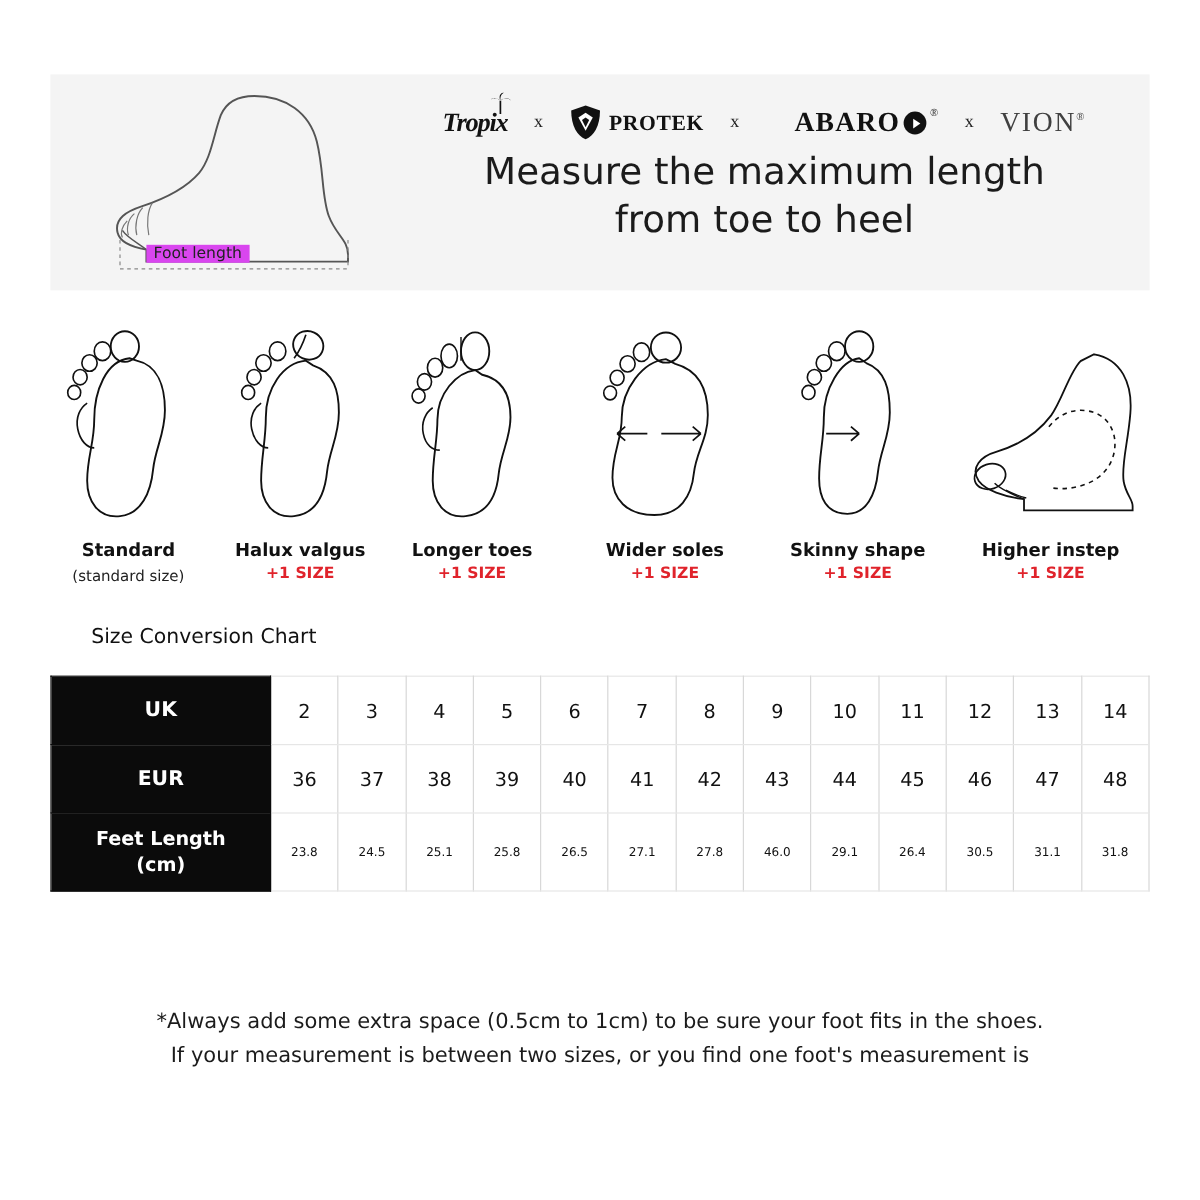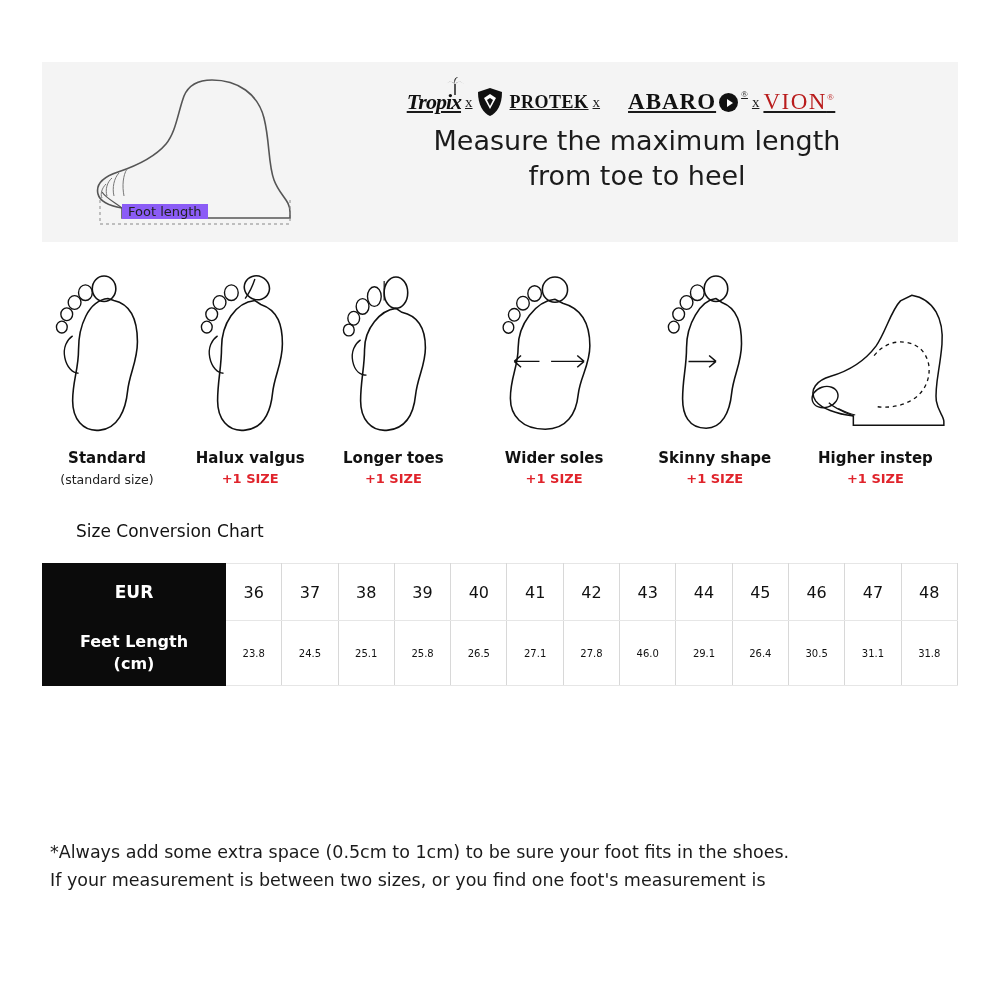--- a/index.html
+++ b/index.html
@@ -31,29 +31,28 @@
   }
   .foot-outline {
     position: absolute;
     left: 20px;
     top: 10px;
     width: 250px;
     height: 160px;
   }
   .brand-row {
     position: absolute;
-    left: 274px;
+    left: 290px;
     top: 20px;
     width: 610px;
     height: 40px;
     display: flex;
     align-items: center;
     justify-content: center;
-    gap: 4px;
-    text-decoration: underline;
+    gap: 22px;
   }
   .brand-x {
     font-size: 15px;
     color: #222;
     font-family: "Liberation Serif", serif;
   }
   .brand-tropix {
     font-family: "Liberation Serif", serif;
     font-style: italic;
     font-weight: bold;
@@ -119,41 +118,41 @@
   }
   .sup-r {
     font-size: 9px;
     vertical-align: super;
     font-family: "Liberation Serif", serif;
   }
   .brand-vion {
     font-family: "Liberation Serif", serif;
     font-size: 23px;
     letter-spacing: 1.5px;
-    color: #b91c1c;
+    color: #404040;
   }
   .headline {
     position: absolute;
     left: 290px;
     top: 62px;
     width: 610px;
     text-align: center;
-    font-size: 27px;
+    font-size: 31px;
     line-height: 1.28;
     color: #1b1b1b;
     font-family: "DejaVu Sans", sans-serif;
     font-weight: 400;
   }
   .foot-length-label {
     position: absolute;
     left: 80px;
     top: 142px;
     font-size: 13px;
     color: #222;
-    background: #8b5cf6;
+    background: #d946ef;
     padding: 0 6px;
     font-family: "DejaVu Sans", sans-serif;
   }
 
   
   .types {
     position: absolute;
     left: 42px;
     top: 258px;
     width: 916px;
@@ -247,20 +246,21 @@
     border-top: 1px solid #e6e6e6;
     border-bottom: 1px solid #e6e6e6;
   }
 
   
   .footnote {
     position: absolute;
     left: 50px;
     top: 838px;
     width: 900px;
+    text-align: center;
     font-size: 17.5px;
     line-height: 1.62;
     color: #1b1b1b;
     font-family: "DejaVu Sans", sans-serif;
   }
 </style>
 </head>
 <body>
 
 <div class="page">
@@ -418,20 +418,36 @@
       <div class="type-name">Higher instep</div>
       <div class="type-plus">+1 SIZE</div>
     </div>
   </div>
 
   <div class="chart-title">Size Conversion Chart</div>
 
   <div class="table-wrap">
     <table class="size-table">
       <tbody>
+        <tr>
+          <td class="rowhead">UK</td>
+          <td class="cell">2</td>
+          <td class="cell">3</td>
+          <td class="cell">4</td>
+          <td class="cell">5</td>
+          <td class="cell">6</td>
+          <td class="cell">7</td>
+          <td class="cell">8</td>
+          <td class="cell">9</td>
+          <td class="cell">10</td>
+          <td class="cell">11</td>
+          <td class="cell">12</td>
+          <td class="cell">13</td>
+          <td class="cell">14</td>
+        </tr>
         <tr>
           <td class="rowhead">EUR</td>
           <td class="cell">36</td>
           <td class="cell">37</td>
           <td class="cell">38</td>
           <td class="cell">39</td>
           <td class="cell">40</td>
           <td class="cell">41</td>
           <td class="cell">42</td>
           <td class="cell">43</td>

